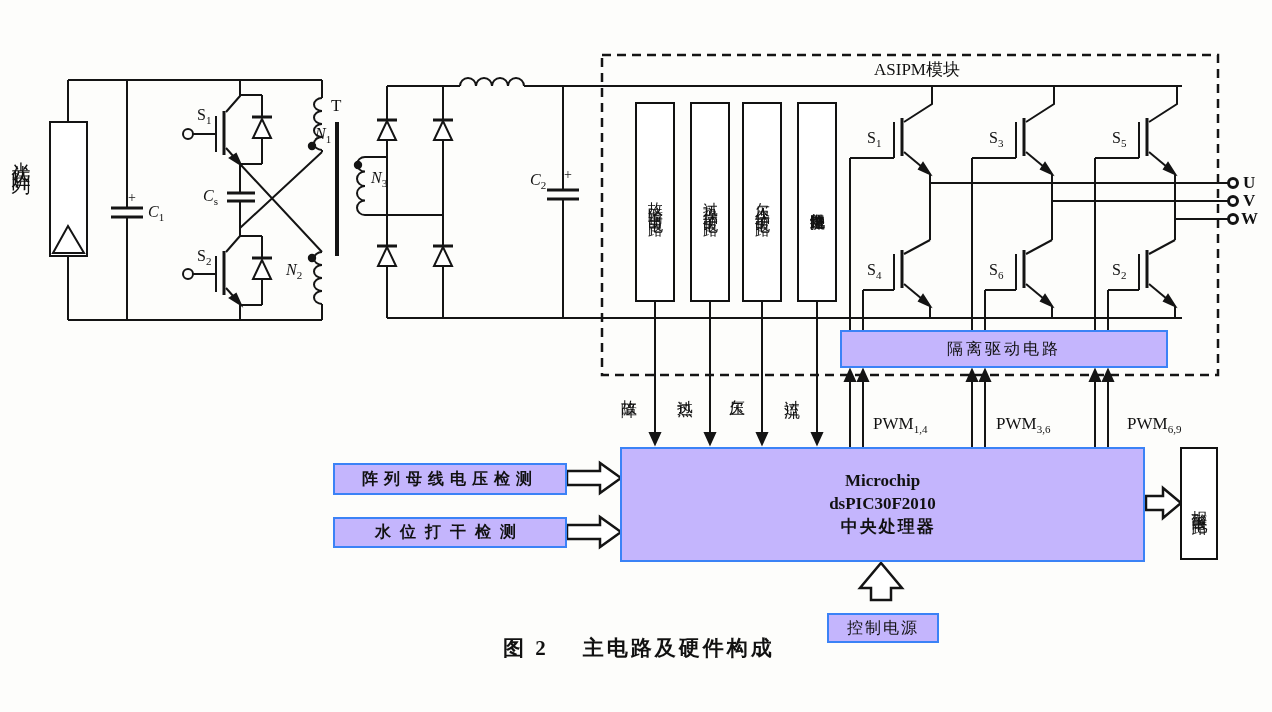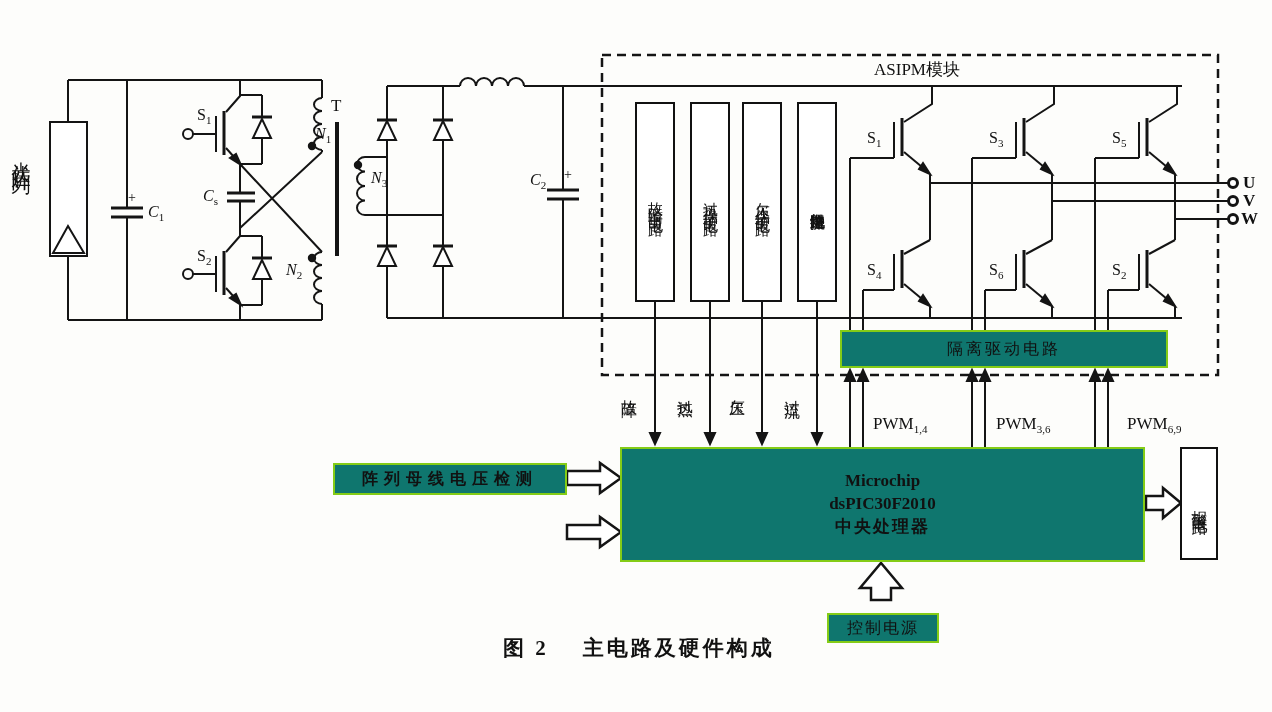--- a/index.html
+++ b/index.html
@@ -5,21 +5,21 @@
   html,body{margin:0;padding:0;background:#e8e8e6;}
   #page{position:relative;width:1272px;height:712px;background:#fdfdfb;overflow:hidden;
         font-family:"Liberation Serif","DejaVu Serif",serif;color:#111;}
   #wires{position:absolute;left:0;top:0;}
   .lbl{position:absolute;font-size:16px;white-space:nowrap;line-height:1;}
   .it{font-style:italic;}
   .sub{font-size:11px;vertical-align:-4px;font-style:normal;}
   .vtxt{writing-mode:vertical-rl;text-orientation:upright;}
   .vbox{position:absolute;border:2px solid #111;background:#fff;box-sizing:border-box;
         display:flex;align-items:center;justify-content:center;}
-  .hbox{position:absolute;border:2px solid #84cc16;background:#0f766e;box-sizing:border-box;
+  .hbox{position:absolute;border:2px solid #3b82f6;background:#c4b5fd;box-sizing:border-box;
         display:flex;align-items:center;justify-content:center;white-space:nowrap;}
   .prot{font-size:15px;letter-spacing:4px;}
   .prot8{font-size:15px;letter-spacing:0px;}
   .sig{position:absolute;font-size:16px;writing-mode:vertical-rl;text-orientation:upright;
        letter-spacing:2px;line-height:1;}
   .pwm{position:absolute;font-size:17px;}
   .term{font-weight:bold;font-size:17px;}
   .cpu-line{text-align:center;font-size:17px;font-weight:bold;line-height:1.35;}
   .cap{position:absolute;font-size:21px;font-weight:bold;letter-spacing:3px;}
 </style>
@@ -287,27 +287,30 @@
   <span>PWM</span><span class="sub">3,6</span>
 </div>
 <div class="pwm" style="left:1127px;top:414px;">
   <span>PWM</span><span class="sub">6,9</span>
 </div>
 
 <div class="hbox" style="left:620px;top:447px;width:525px;height:115px;border-width:2.5px;">
   <div>
     <div class="cpu-line">Microchip</div>
     <div class="cpu-line">dsPIC30F2010</div>
-    <div class="cpu-line" style="letter-spacing:2px;">中央处理器</div>
+    <div class="cpu-line" style="letter-spacing:2px;text-align:right;">中央处理器</div>
   </div>
 </div>
 
 <div class="hbox" style="left:333px;top:463px;width:234px;height:32px;border-width:2.5px;font-size:16px;font-weight:bold;letter-spacing:6px;">
   <span>阵列母线电压检测</span>
 </div>
+<div class="hbox" style="left:333px;top:517px;width:234px;height:31px;border-width:2.5px;font-size:16px;font-weight:bold;letter-spacing:9px;">
+  <span>水位打干检测</span>
+</div>
 
 <div class="vbox" style="left:1180px;top:447px;width:38px;height:113px;">
   <span class="vtxt" style="font-size:16px;letter-spacing:3px;">报警电路</span>
 </div>
 
 <div class="hbox" style="left:827px;top:600px;width:112px;height:30px;font-size:16px;letter-spacing:2px;margin-top:13px;">
   <span>控制电源</span>
 </div>
 
 <div class="cap" style="left:503px;top:634px;">

